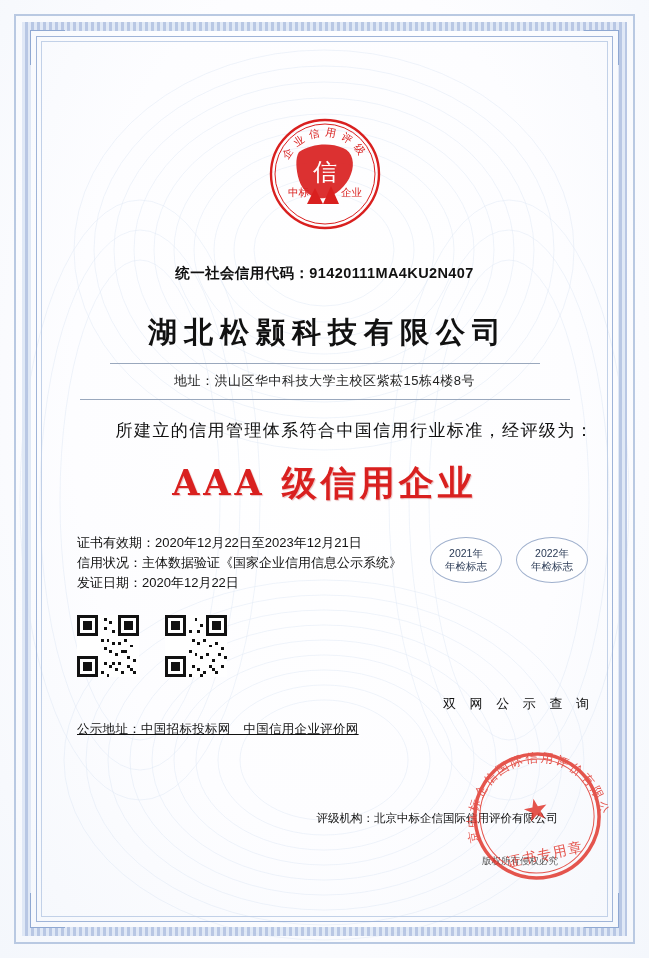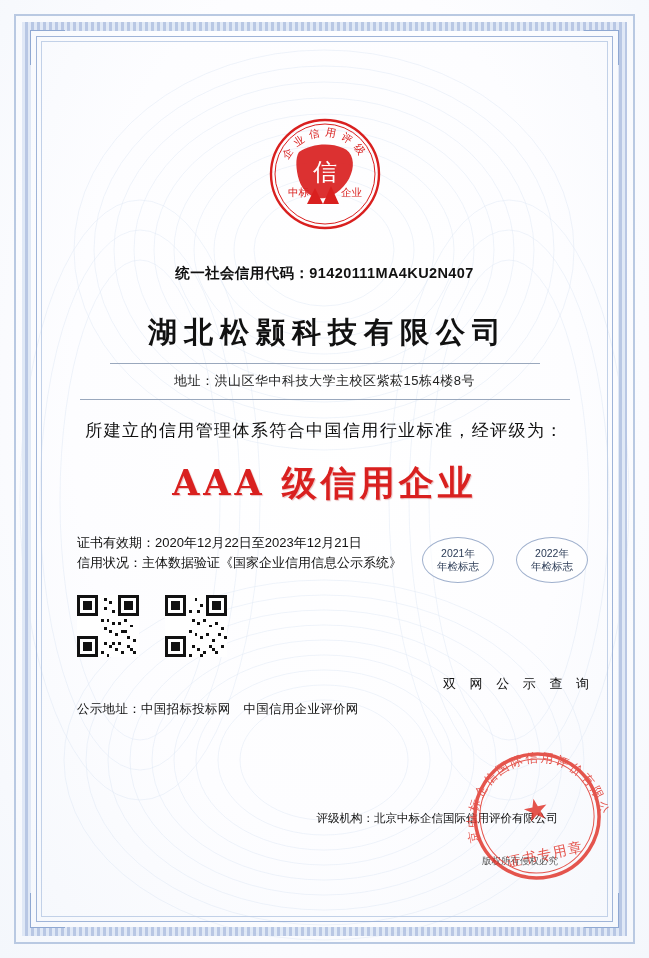--- a/index.html
+++ b/index.html
@@ -98,21 +98,21 @@
   .address{
     margin-top:8px;
     font-size:13px;color:#222;letter-spacing:.5px;
   }
   .rule2{
     margin:9px auto 0;
     width:490px;height:1px;background:#9aa8bd;
   }
   .statement{
     margin-top:19px;
-    font-size:17px;color:#111;letter-spacing:1.4px;
+    font-size:17px;color:#111;letter-spacing:1.4px;text-align:right;
   }
   .grade{
     margin-top:18px;
     font-size:35px;font-weight:bold;color:#d9201f;letter-spacing:4px;
     font-family:"DejaVu Serif","Liberation Serif",serif;
     text-shadow:1px 1px 1px rgba(170,0,0,.25);
   }
 
   
   .details{
@@ -122,21 +122,21 @@
     font-size:13px;
     line-height:20px;
     color:#111;
     position:relative;
   }
   .details div{white-space:nowrap;}
 
   
   .year-seals{
     position:absolute;right:6px;top:4px;
-    display:flex;gap:22px;
+    display:flex;gap:14px;
   }
   .year-seal{
     width:70px;height:44px;border-radius:50%;
     border:1px solid #9fb0cd;
     display:flex;flex-direction:column;align-items:center;justify-content:center;
     font-size:10.5px;color:#2a3a55;line-height:13px;
     background:rgba(255,255,255,.6);
   }
 
   
@@ -153,21 +153,21 @@
   .qr-caption{
     margin-top:18px;
     padding-left:22px;
     text-align:right;
     font-size:13px;letter-spacing:5px;color:#111;
   }
   .footer-line{
     margin-top:8px;
     padding-left:22px;
     text-align:left;
-    font-size:12.5px;color:#111;letter-spacing:.3px;
+    font-size:12.5px;color:#111;letter-spacing:.3px;text-decoration:underline;
   }
   .agency{
     position:absolute;right:36px;bottom:84px;
     font-size:11.5px;color:#111;text-align:center;
   }
   .copyright{
     position:absolute;right:36px;bottom:42px;
     font-size:9.5px;color:#555;
   }
 
@@ -259,20 +259,21 @@
     <div class="address">地址：洪山区华中科技大学主校区紫菘15栋4楼8号</div>
     <div class="rule2"></div>
 
     <div class="statement">所建立的信用管理体系符合中国信用行业标准，经评级为：</div>
 
     <div class="grade">AAA 级信用企业</div>
 
     <div class="details">
       <div>证书有效期：2020年12月22日至2023年12月21日</div>
       <div>信用状况：主体数据验证《国家企业信用信息公示系统》</div>
+      <div>发证日期：2020年12月22日</div>
 
       <div class="year-seals">
         <div class="year-seal">
           <span>2021年</span>
           <span>年检标志</span>
         </div>
         <div class="year-seal">
           <span>2022年</span>
           <span>年检标志</span>
         </div>

